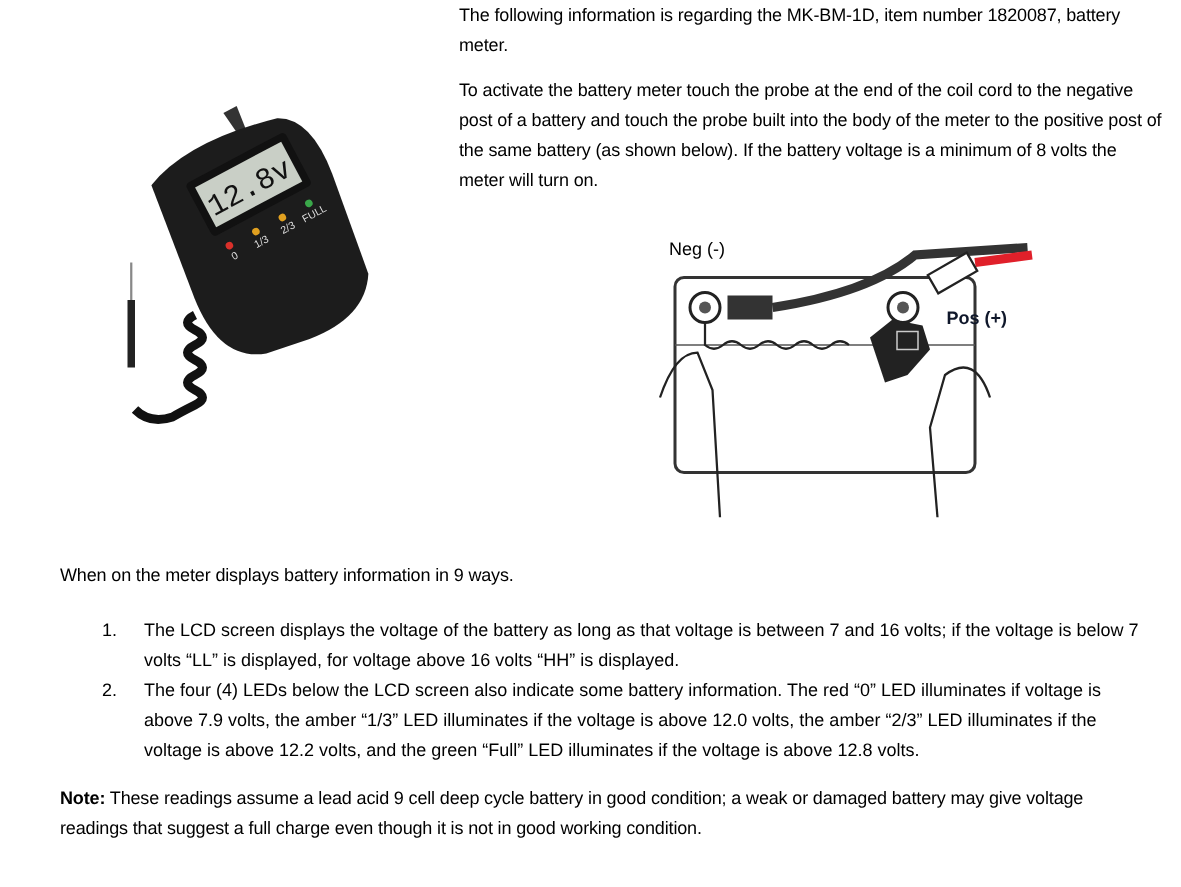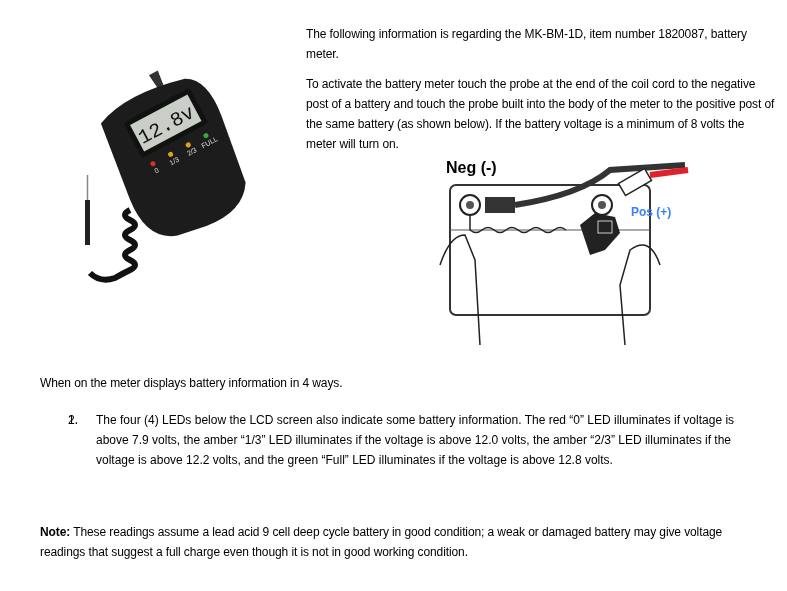--- a/index.html
+++ b/index.html
@@ -1,30 +1,30 @@
 <!DOCTYPE html>
 <html><head>
 <meta charset="utf-8">
 <style>
   html, body { margin:0; padding:0; background:#fff; }
   body { width:787px; height:591px; position:relative; overflow:hidden;
          font-family:"Liberation Sans", sans-serif; color:#000; }
   .p { position:absolute; font-size:12px; line-height:20px; letter-spacing:-0.1px; }
-  .intro { left:306px; top:24px; width:470px; }
+  .intro { left:306px; top:0; width:470px; }
   .intro p { margin:0 0 10px 0; }
   .photo { position:absolute; left:40px; top:70px; width:220px; height:220px; }
   .diagram { position:absolute; left:420px; top:155px; width:270px; height:190px; }
   .lead { left:40px; top:373px; width:720px; }
   .list { position:absolute; left:40px; top:410px; width:720px; font-size:12px; line-height:20px; }
   .list .item { position:relative; padding-left:56px; margin:0; }
   .list .num { position:absolute; left:28px; top:0; }
   .note { left:40px; top:522px; width:720px; }
   .note b { font-weight:bold; }
-  .neg { position:absolute; left:446px; top:159px; font-size:16px; font-weight:bold; }
-  .pos { position:absolute; left:631px; top:205px; font-size:12px; font-weight:bold; color:#3b82f6; }
+  .neg { position:absolute; left:446px; top:159px; font-size:12px; font-weight:normal; }
+  .pos { position:absolute; left:631px; top:205px; font-size:12px; font-weight:bold; color:#0f172a; }
 </style>
 </head>
 <body>
 
 <div class="p intro">
   <p>The following information is regarding the MK-BM-1D, item number 1820087, battery meter.</p>
   <p>To activate the battery meter touch the probe at the end of the coil cord to the negative post of a battery and touch the probe built into the body of the meter to the positive post of the same battery (as shown below).  If the battery voltage is a minimum of 8 volts the meter will turn on.</p>
 </div>
 
 <svg class="photo" viewBox="0 0 220 220">
@@ -67,25 +67,26 @@
   <rect x="200" y="20" width="30" height="14" fill="#fff" stroke="#222" stroke-width="1.5" transform="rotate(-30 215 27)"></rect>
   <path d="M50,60 L50,75 q6,5 12,0 q6,-5 12,0 q6,5 12,0 q6,-5 12,0 q6,5 12,0 q6,-5 12,0 q6,5 12,0 q6,-5 12,0" fill="none" stroke="#222" stroke-width="1.5"></path>
   <path d="M160,70 L175,58 L195,62 L200,78 L185,95 L170,100 Z" fill="#222"></path>
   <rect x="178" y="66" width="14" height="12" fill="none" stroke="#ccc" stroke-width="1"></rect>
   <path d="M20,110 Q30,80 45,80 L55,105 L60,190" fill="none" stroke="#222" stroke-width="1.5"></path>
   <path d="M240,110 Q230,80 210,95 L200,130 L205,190" fill="none" stroke="#222" stroke-width="1.5"></path>
 </svg>
 <div class="neg">Neg (-)</div>
 <div class="pos">Pos (+)</div>
 
-<div class="p lead">When on the meter displays battery information in 4 ways.</div>
+<div class="p lead">When on the meter displays battery information in 9 ways.</div>
 
 <div class="list">
   <div class="item">
     <span class="num">1.</span>
+    <span>The LCD screen displays the voltage of the battery as long as that voltage is between 7 and 16 volts; if the voltage is below 7 volts “LL” is displayed, for voltage above 16 volts “HH” is displayed.</span>
   </div>
   <div class="item">
     <span class="num">2.</span>
     <span>The four (4) LEDs below the LCD screen also indicate some battery information.  The red “0” LED illuminates if voltage is above 7.9 volts, the amber “1/3” LED illuminates if the voltage is above 12.0 volts, the amber “2/3” LED illuminates if the voltage is above 12.2 volts, and the green “Full” LED illuminates if the voltage is above 12.8 volts.</span>
   </div>
 </div>
 
 <div class="p note">
   <b>Note:</b><span>  These readings assume a lead acid 9 cell deep cycle battery in good condition; a weak or damaged battery may give voltage readings that suggest a full charge even though it is not in good working condition.</span>
 </div>

